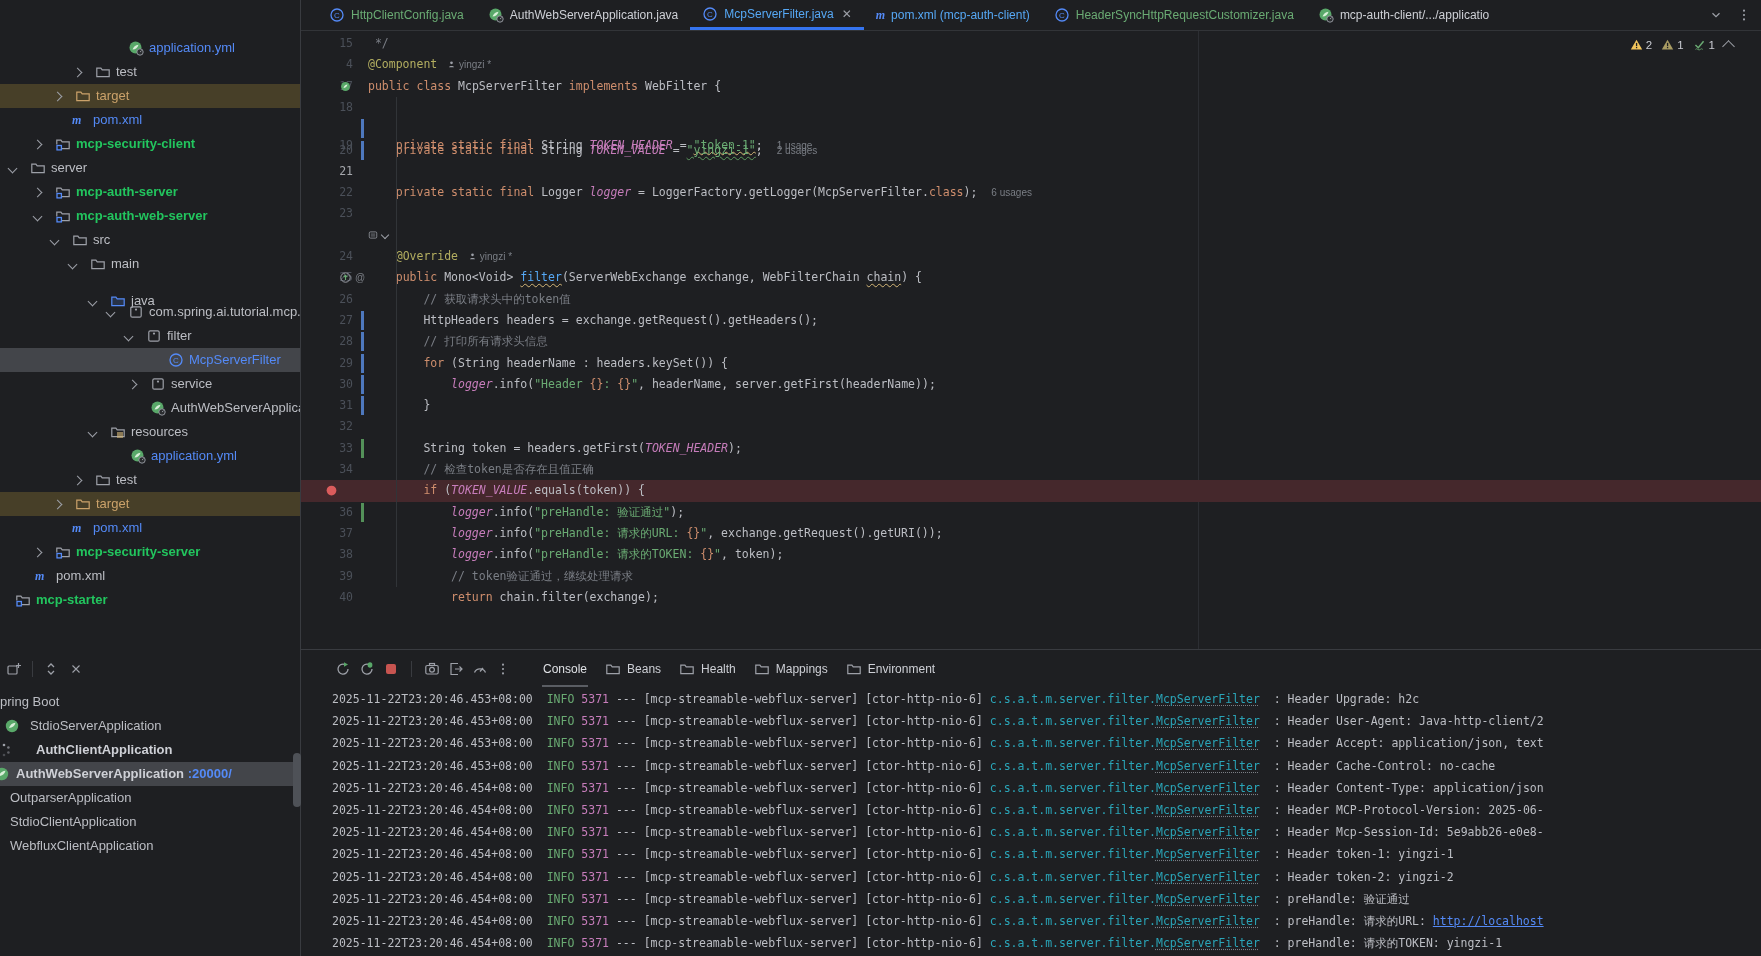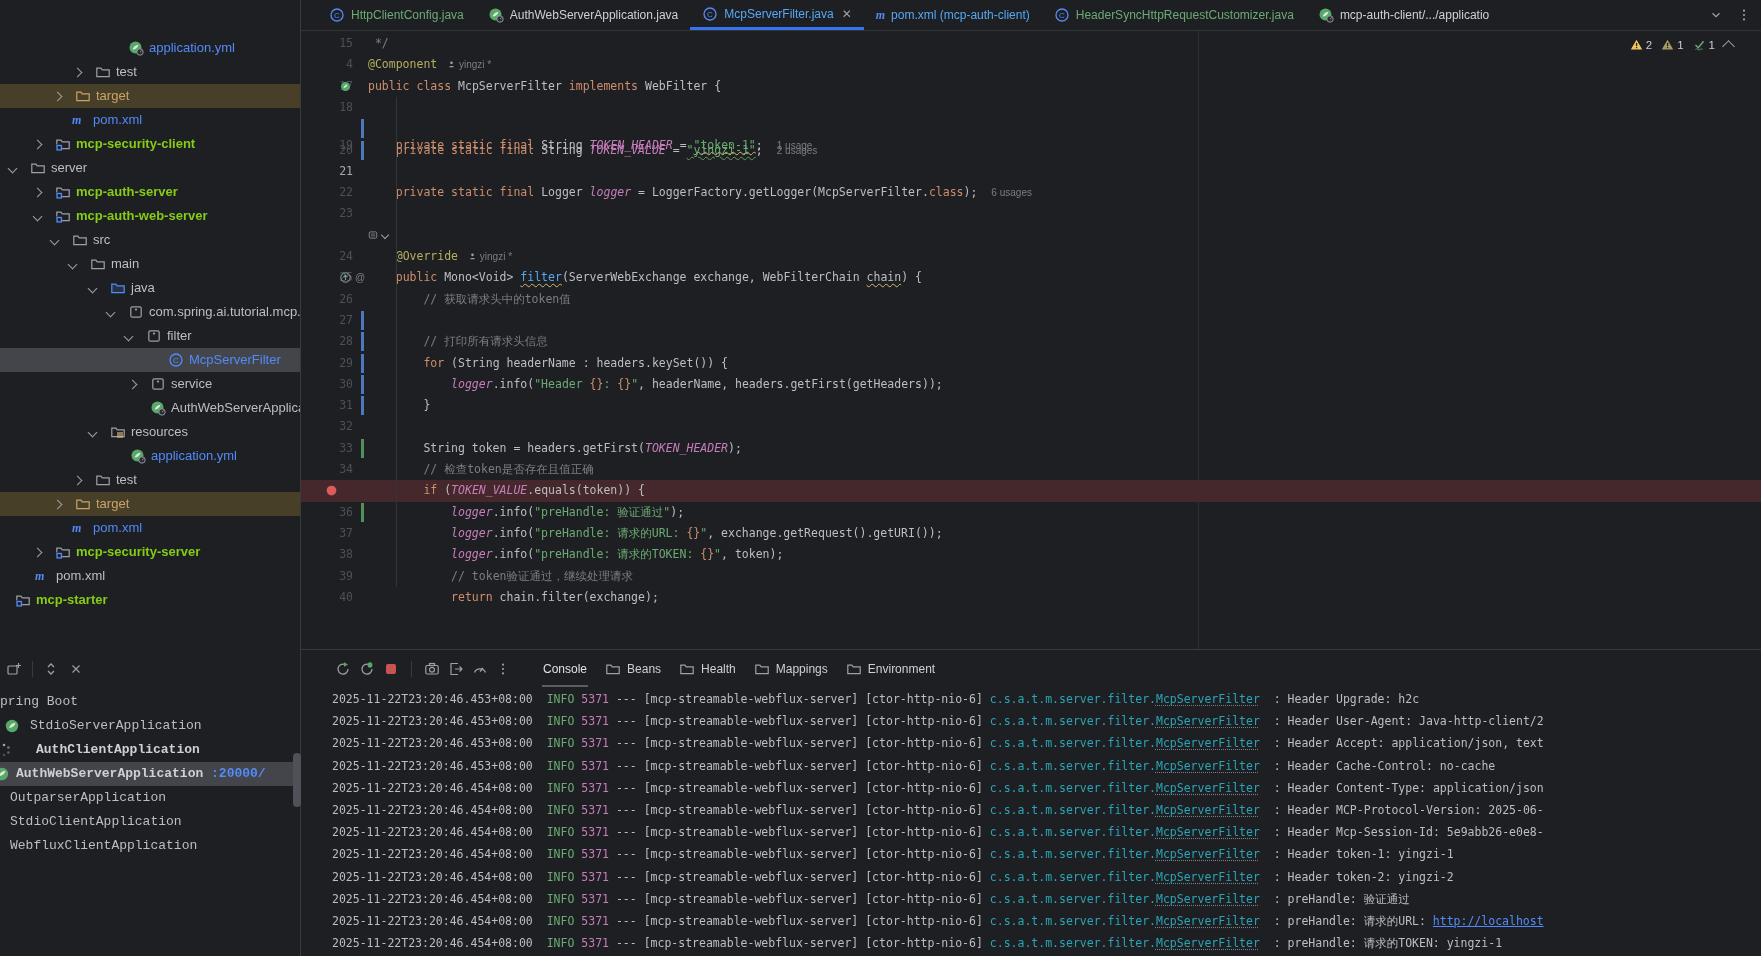--- a/index.html
+++ b/index.html
@@ -5,34 +5,34 @@
   html,body{margin:0;padding:0;background:#191a1d;}
   #stage{position:relative;width:1761px;height:956px;background:#1e1f22;overflow:hidden;
          font-family:"Liberation Sans",sans-serif;color:#bcbec4;-webkit-font-smoothing:antialiased;}
 
   
   #left-panel{position:absolute;left:0;top:0;width:300px;height:956px;border-right:1px solid #393b40;background:#1e1f22;}
   .tree-row{position:absolute;left:0;width:300px;height:24px;font-size:13px;line-height:24px;white-space:nowrap;overflow:hidden;cursor:default;}
   .tree-row.sel{background:#43454a;}
   .tree-row.excl{background:#473f28;}
   .tree-label{position:absolute;top:0;}
-  .tree-label.bold{font-weight:bold;color:#84cc16;}
+  .tree-label.bold{font-weight:bold;color:#22c55e;}
   .tree-label.blue{color:#548af7;}
   .tree-label.orange{color:#cba26a;}
   .chev{position:absolute;top:9px;width:6px;height:6px;border-right:1.5px solid #9da0a8;border-bottom:1.5px solid #9da0a8;}
   .chev.closed{transform:rotate(-45deg);}
   .chev.open{transform:rotate(45deg);}
   .ticon{position:absolute;top:4px;width:16px;height:16px;}
   #services-header{position:absolute;left:0;top:612px;width:300px;height:36px;border-bottom:1px solid #393b40;
     font-size:13px;font-weight:bold;color:#dfe1e5;line-height:36px;}
   #services-toolbar{position:absolute;left:0;top:649px;width:300px;height:40px;display:flex;align-items:center;gap:10px;padding-left:6px;box-sizing:border-box;}
   .svc-sep{width:1px;height:16px;background:#393b40;}
   .svc-row{position:absolute;left:0;width:300px;height:24px;font-size:13px;line-height:24px;white-space:nowrap;overflow:hidden;}
   .svc-row.sel{background:#43454a;}
-  .svc-label{position:absolute;top:0;font-family:Liberation Mono, monospace;}
+  .svc-label{position:absolute;top:0;}
   .svc-label.bold{font-weight:bold;color:#ced0d6;}
   .svc-suffix{color:#548af7;}
   #left-scroll-thumb{position:absolute;left:293px;top:753px;width:8px;height:54px;border-radius:4px;background:#4e5157;z-index:5;}
 
   
   #main-col{position:absolute;left:301px;top:0;right:0;height:956px;}
 
   
   #tab-bar{position:absolute;left:0;top:0;right:0;height:30px;border-bottom:1px solid #323438;display:flex;align-items:stretch;padding-left:16px;}
   .ed-tab{display:flex;align-items:center;gap:6px;padding:0 12px;font-size:12px;position:relative;cursor:default;white-space:nowrap;}
@@ -186,21 +186,21 @@
         </div>
         <div class="tree-row" style="top: 252px;">
           <span class="chev open" style="left: 69px;"></span>
           <span class="ticon" style="display: inline-flex; align-items: center; position: absolute; left: 90px;">
             <svg width="16" height="16" viewBox="0 0 16 16">
               <path d="M1.8 4.2 h4.1 l1.3 1.7 H14.2 V12.6 H1.8 Z" fill="none" stroke="#9da0a8" stroke-width="1.2"></path>
             </svg>
           </span>
           <span class="tree-label" style="left: 111px;">main</span>
         </div>
-        <div class="tree-row" style="top: 276px;">
+        <div class="tree-row" style="top: 289px;">
           <span class="chev open" style="left: 89px;"></span>
           <span class="ticon" style="display: inline-flex; align-items: center; position: absolute; left: 110px;">
             <svg width="16" height="16" viewBox="0 0 16 16">
               <path d="M1.8 4.2 h4.1 l1.3 1.7 H14.2 V12.6 H1.8 Z" fill="rgba(84,138,247,.18)" stroke="#548af7" stroke-width="1.2"></path>
             </svg>
           </span>
           <span class="tree-label" style="left: 131px;">java</span>
         </div>
         <div class="tree-row" style="top: 300px;">
           <span class="chev open" style="left: 107px;"></span>
@@ -546,32 +546,33 @@
             </span>
             <span style="position: absolute; left: 54px; color: rgb(122, 126, 133); font-size: 10px;">@</span>
             <span class="code"><span class="tk-d">    </span><span class="tk-k">public</span><span class="tk-d"> Mono&lt;Void&gt; </span><span class="tk-decl wy">filter</span><span class="tk-d">(ServerWebExchange exchange, WebFilterChain </span><span class="tk-d wy">chain</span><span class="tk-d">) {</span></span>
           </div>
           <div class="ed-line" style="top: 257.6px;">
             <span class="lnum">26</span>
             <span class="code"><span class="tk-d">        </span><span class="tk-c">// 获取请求头中的token值</span></span>
           </div>
           <div class="ed-line" style="top: 278.9px;">
             <span class="lnum">27</span>
+            <span class="code"><span class="tk-d">        HttpHeaders headers = exchange.getRequest().getHeaders();</span></span>
           </div>
           <div class="ed-line" style="top: 300.2px;">
             <span class="lnum">28</span>
             <span class="code"><span class="tk-d">        </span><span class="tk-c">// 打印所有请求头信息</span></span>
           </div>
           <div class="ed-line" style="top: 321.5px;">
             <span class="lnum">29</span>
             <span class="code"><span class="tk-d">        </span><span class="tk-k">for</span><span class="tk-d"> (String headerName : headers.keySet()) {</span></span>
           </div>
           <div class="ed-line" style="top: 342.8px;">
             <span class="lnum">30</span>
-            <span class="code"><span class="tk-d">            </span><span class="tk-f">logger</span><span class="tk-d">.info(</span><span class="tk-s">"Header </span><span class="tk-b">{}</span><span class="tk-s">: </span><span class="tk-b">{}</span><span class="tk-s">"</span><span class="tk-d">, headerName, headers.getFirst(getHeaders));</span></span>
+            <span class="code"><span class="tk-d">            </span><span class="tk-f">logger</span><span class="tk-d">.info(</span><span class="tk-s">"Header </span><span class="tk-b">{}</span><span class="tk-s">: </span><span class="tk-b">{}</span><span class="tk-s">"</span><span class="tk-d">, headerName, server.getFirst(headerName));</span></span>
           </div>
           <div class="ed-line" style="top: 364.1px;">
             <span class="lnum">31</span>
             <span class="code"><span class="tk-d">        }</span></span>
           </div>
           <div class="ed-line" style="top: 385.4px;">
             <span class="lnum">32</span>
             <span class="code"></span>
           </div>
           <div class="ed-line" style="top: 406.7px;">

